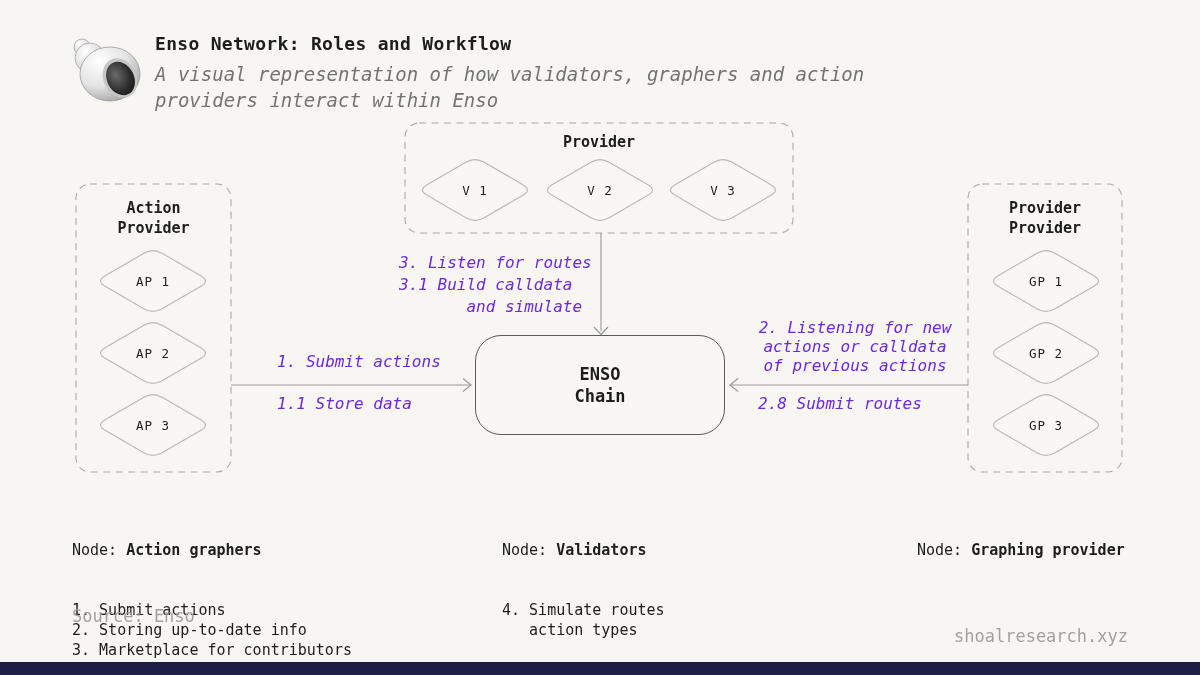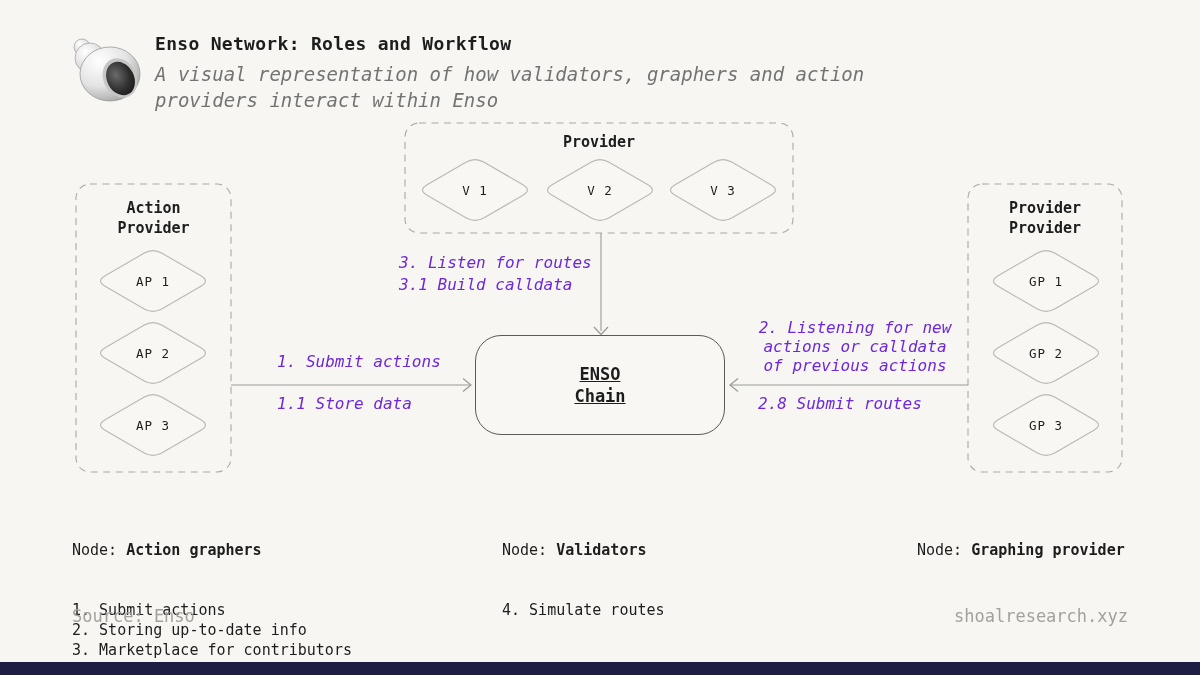--- a/index.html
+++ b/index.html
@@ -108,40 +108,40 @@
     <ellipse cx="56" cy="42" rx="16.5" ry="20.5" transform="rotate(-27 56 42)" fill="#c6c6c4"></ellipse>
     <ellipse cx="56.5" cy="42.5" rx="13.5" ry="17.5" transform="rotate(-27 56.5 42.5)" fill="url(#mouthG)"></ellipse>
   </svg>
   <h1 id="page-title" class="abs">Enso Network: Roles and Workflow</h1>
   <p id="page-subtitle" class="abs" style="color: #737373; font-style: italic;"><span>A visual representation of how validators, graphers and action</span><br><span>providers interact within Enso</span></p>
 
   <div id="validator-title" class="abs group-title">Provider</div>
   <div id="ap-title" class="abs group-title"><span>Action</span><br><span>Provider</span></div>
   <div id="gp-title" class="abs group-title"><span>Provider</span><br><span>Provider</span></div>
 
-  <div id="chain-box" class="abs" style="border-color: rgb(90, 90, 88); text-decoration: underline;">
+  <div id="chain-box" class="abs" style="border-color: rgb(90, 90, 88);">
     <div>ENSO</div>
     <div>Chain</div>
   </div>
 
-  <div id="lbl-listen" class="abs edge-label"><span>3. Listen for routes</span><br><span>3.1 Build calldata</span><br></div>
+  <div id="lbl-listen" class="abs edge-label"><span>3. Listen for routes</span><br><span>3.1 Build calldata</span><br><span>       and simulate</span></div>
   <div id="lbl-submit-actions" class="abs edge-label">1. Submit actions</div>
   <div id="lbl-store-data" class="abs edge-label">1.1 Store data</div>
   <div id="lbl-listening" class="abs edge-label"><span>2. Listening for new</span><br><span>actions or calldata</span><br><span>of previous actions</span></div>
   <div id="lbl-submit-routes" class="abs edge-label">2.8 Submit routes</div>
 
   <div id="note-0" class="abs note">
     <div class="note-head"><span>Node: </span><b>Action graphers</b></div>
     <div class="note-lines"><div>1. Submit actions</div><div>2. Storing up-to-date info</div><div>3. Marketplace for contributors</div><div>   to particular action providers</div></div>
   </div>
   <div id="note-1" class="abs note">
     <div class="note-head"><span>Node: </span><b>Validators</b></div>
-    <div class="note-lines"><div>4. Simulate routes</div></div>
+    <div class="note-lines"><div>4. Simulate routes</div><div>   action types</div></div>
   </div>
   <div id="note-2" class="abs note">
     <div class="note-head"><span>Node: </span><b>Graphing provider</b></div>
   </div>
 
   <div id="footer-source" class="abs footer-text" style="color: rgb(163, 161, 157);">Source: Enso</div>
-  <div id="footer-site" class="abs footer-text" style="color: rgb(163, 161, 157);">shoalresearch.xyz</div>
+  <div id="footer-site" class="abs footer-text" style="color: rgb(163, 161, 157); margin-top: 20px;">shoalresearch.xyz</div>
   <div id="bottom-bar" class="abs" style="background: rgb(30, 30, 68);"></div>
 
 </div>
 
 </body></html>

